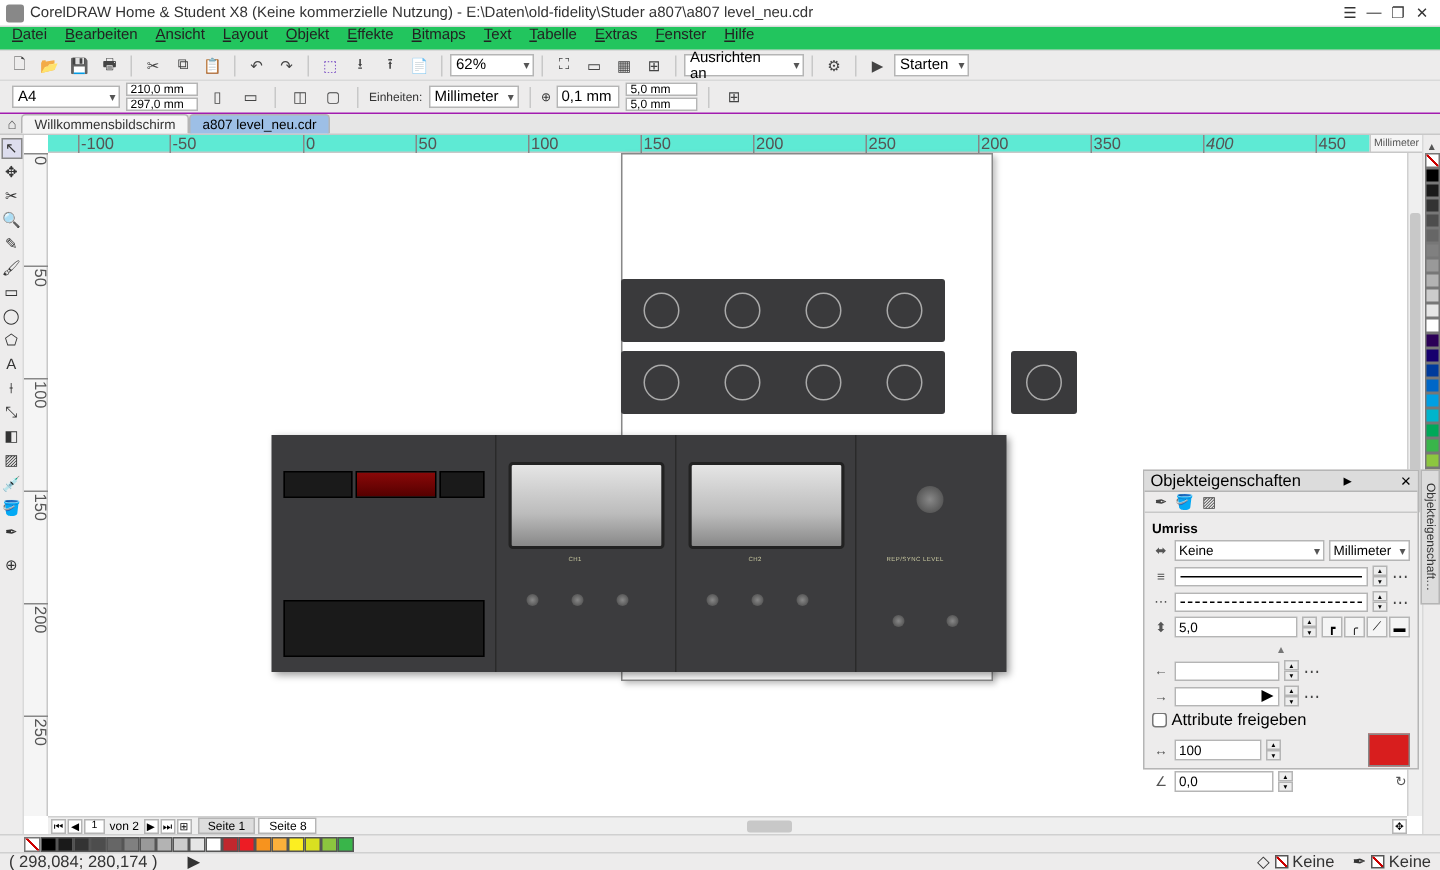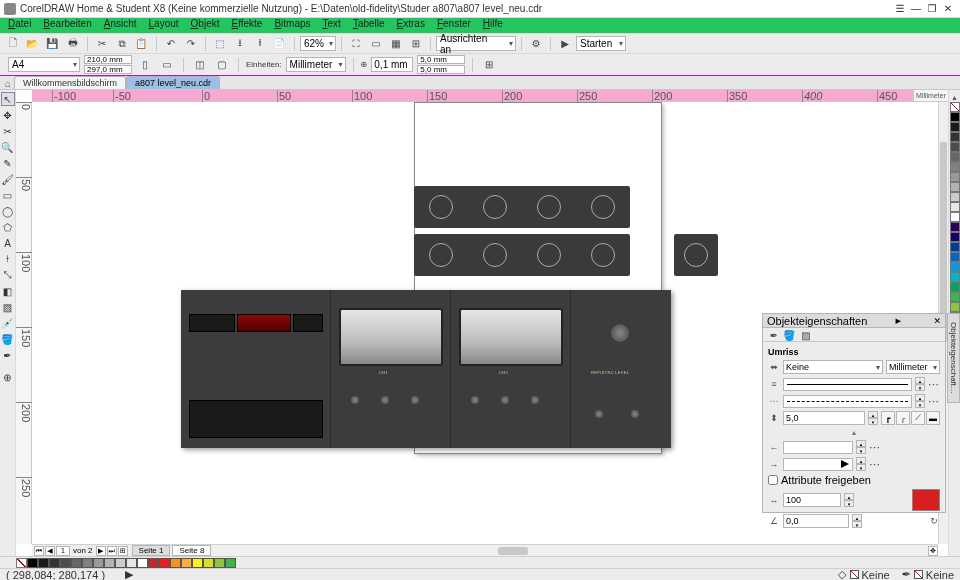--- a/index.html
+++ b/index.html
@@ -39,21 +39,21 @@
 
 .workspace { position:absolute; top:90px; left:0; right:0; bottom:24px; display:flex; }
 
 
 .toolbox { width:16px; background:#edecec; border-right:1px solid #d9d9d9; display:flex; flex-direction:column; align-items:center; padding-top:2px; gap:2px; }
 .tool { width:14px; height:14px; display:flex; align-items:center; justify-content:center; font-size:10px; color:#333; cursor:pointer; border:1px solid transparent; }
 .tool.active { border-color:#888; background:#dde; }
 
 
 .canvas-wrap { flex:1; position:relative; background:#fff; overflow:hidden; }
-.ruler-h { position:absolute; top:0; left:16px; right:10px; height:12px; background:#f9a8d4; border-bottom:1px solid #c8c8c8; font-size:7px; color:#555; }
+.ruler-h { position:absolute; top:0; left:16px; right:10px; height:12px; background:#5eead4; border-bottom:1px solid #c8c8c8; font-size:7px; color:#555; }
 .ruler-h .tick { position:absolute; top:0; border-left:1px solid #888; height:12px; padding-left:1px; }
 .ruler-v { position:absolute; top:12px; left:0; width:16px; bottom:12px; background:#f5f5f5; border-right:1px solid #c8c8c8; font-size:7px; color:#555; }
 .ruler-v .tick { position:absolute; left:0; border-top:1px solid #888; width:16px; writing-mode:vertical-rl; padding-top:1px; }
 .ruler-unit { position:absolute; top:0; right:0; height:12px; font-size:7px; color:#555; padding:0 2px; background:#f5f5f5; border-bottom:1px solid #c8c8c8; border-left:1px solid #c8c8c8; display:flex; align-items:center; }
 .scroll-v { position:absolute; top:12px; right:0; width:10px; bottom:12px; background:#efefef; border-left:1px solid #d0d0d0; }
 .scroll-v .thumb { position:absolute; left:1px; right:1px; top:40px; height:200px; background:#c8c8c8; border-radius:2px; }
 .scroll-h { position:absolute; left:16px; right:10px; bottom:0; height:12px; background:#efefef; border-top:1px solid #d0d0d0; display:flex; align-items:center; }
 .scroll-h .nav { display:flex; align-items:center; gap:1px; padding:0 2px; }
 .scroll-h .nav-btn { width:10px; height:10px; border:1px solid #b5b5b5; background:#fff; font-size:7px; display:flex; align-items:center; justify-content:center; cursor:pointer; }
 .pagetab { height:11px; padding:0 6px; font-size:8px; border:1px solid #b5b5b5; background:#fff; display:flex; align-items:center; margin-left:2px; cursor:pointer; }
@@ -154,21 +154,21 @@
   <div class="tbtn">📋</div>
   <div class="tsep"></div>
   <div class="tbtn">↶</div>
   <div class="tbtn">↷</div>
   <div class="tsep"></div>
   <div class="tbtn" style="color:#7040c0">⬚</div>
   <div class="tbtn">⭳</div>
   <div class="tbtn">⭱</div>
   <div class="tbtn">📄</div>
   <div class="tsep"></div>
-  <div class="tdrop" style="width:36px">62%</div>
+  <div class="tdrop" style="width:56px">62%</div>
   <div class="tsep"></div>
   <div class="tbtn">⛶</div>
   <div class="tbtn">▭</div>
   <div class="tbtn">▦</div>
   <div class="tbtn">⊞</div>
   <div class="tsep"></div>
   <div class="tdrop" style="width:80px">Ausrichten an</div>
   <div class="tsep"></div>
   <div class="tbtn">⚙</div>
   <div class="tsep"></div>

